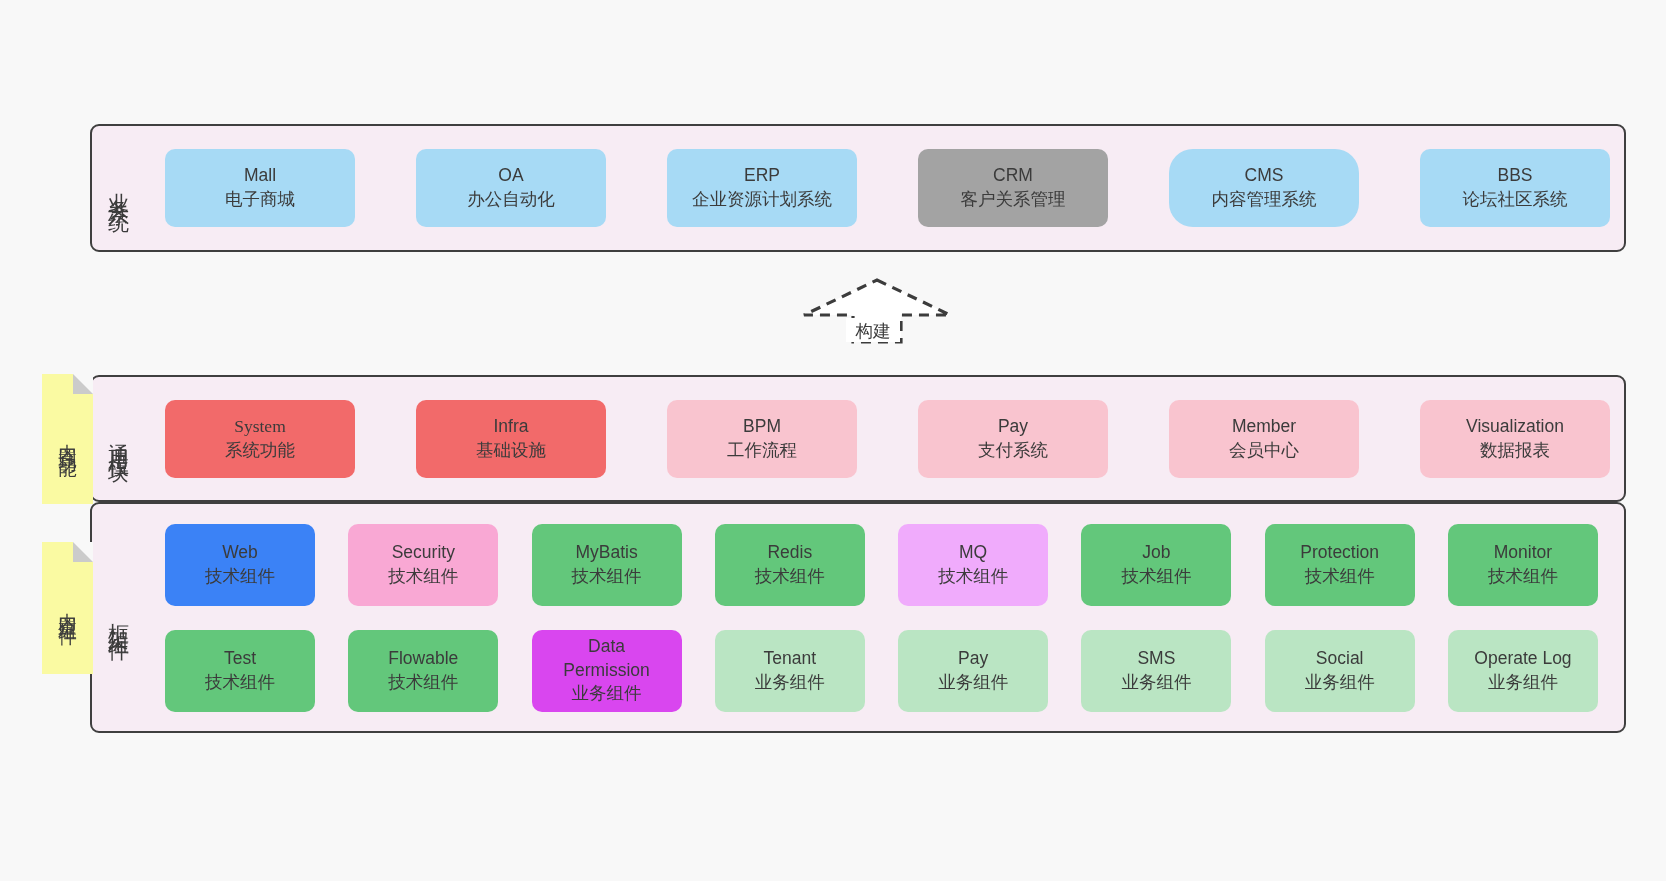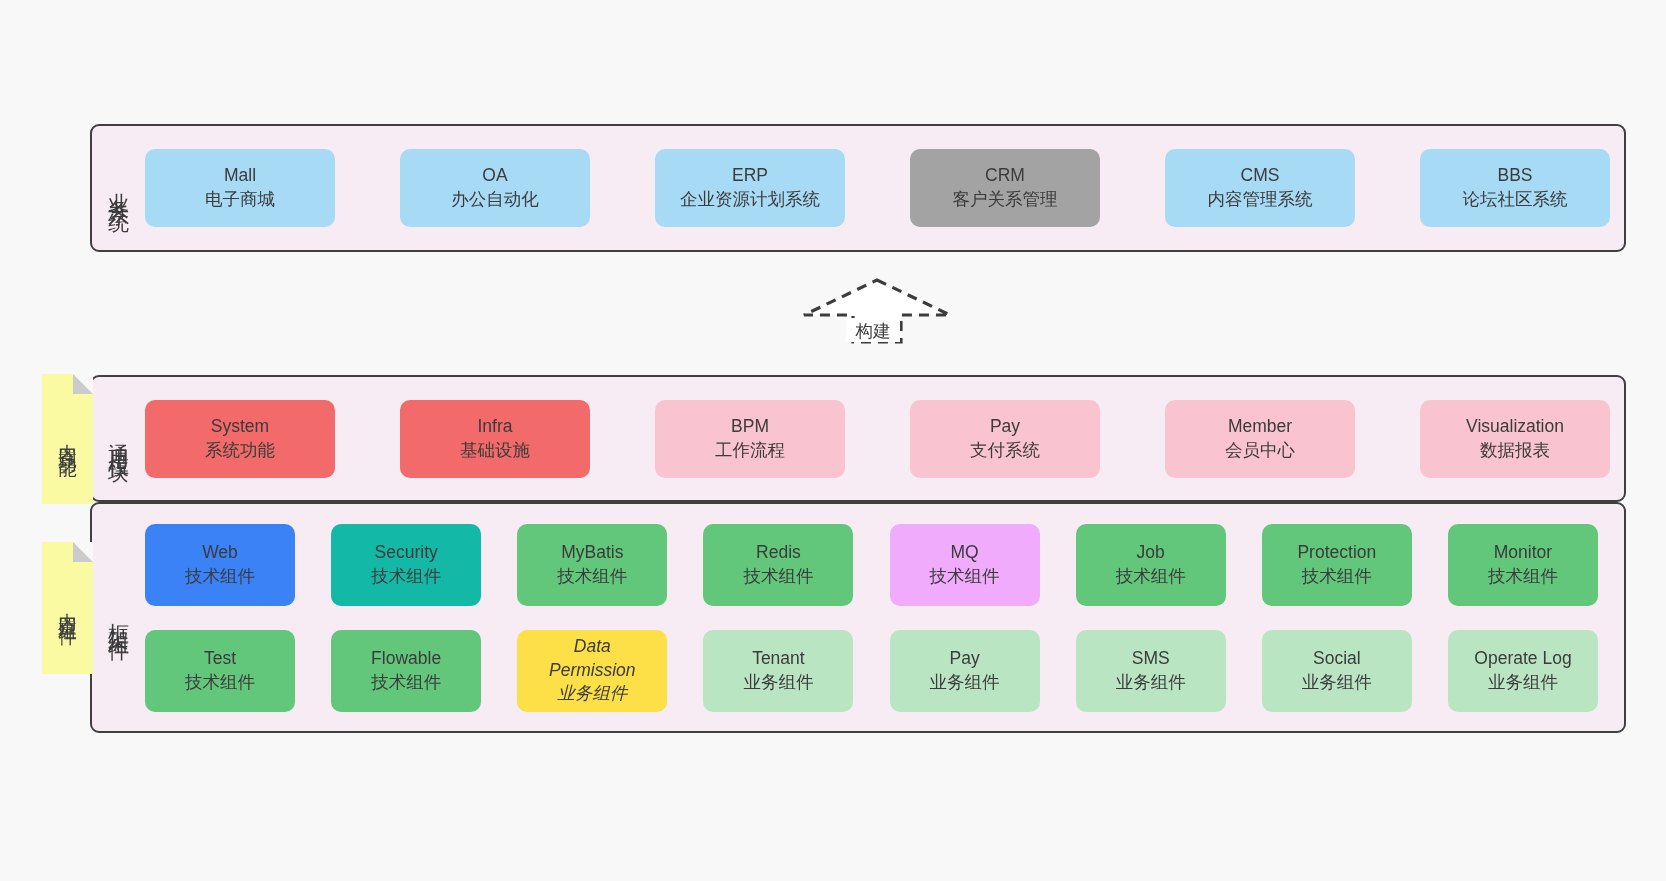--- a/index.html
+++ b/index.html
@@ -6,21 +6,21 @@
   body{
     width:1666px;height:881px;position:relative;overflow:hidden;
     background:#f8f8f8;color:#3b3b3b;
     font-family:"Liberation Sans","DejaVu Sans",sans-serif;
   }
   .stage{position:absolute;left:90px;top:124px;width:1536px}
 
   
   .layer{
     position:relative;box-sizing:border-box;display:flex;align-items:stretch;
-    background:#f7ecf4;border:2px solid #3f3f3f;border-radius:9px;
+    background:#f7ecf4;border:2px solid #3f3f3f;border-radius:9px;gap:20px;
   }
   .layer-1{height:128px}
   .layer-2{height:127px}
   .layer-3{height:231px}
 
   .side-label{
     width:53px;flex:0 0 53px;display:flex;align-items:center;justify-content:center;
     writing-mode:vertical-rl;text-orientation:upright;
     font-size:21px;letter-spacing:6px;color:#3b3b3b;
   }
@@ -78,21 +78,21 @@
             <div class="box-desc">办公自动化</div>
           </div>
           <div class="box" style="background: rgb(167, 218, 245);">
             <div class="box-name">ERP</div>
             <div class="box-desc">企业资源计划系统</div>
           </div>
           <div class="box" style="background: #a3a3a3;">
             <div class="box-name">CRM</div>
             <div class="box-desc">客户关系管理</div>
           </div>
-          <div class="box" style="background: rgb(167, 218, 245);">
+          <div class="box" style="background: rgb(167, 218, 245); border-radius: 24px;">
             <div class="box-name">CMS</div>
             <div class="box-desc">内容管理系统</div>
           </div>
           <div class="box" style="background: rgb(167, 218, 245);">
             <div class="box-name">BBS</div>
             <div class="box-desc">论坛社区系统</div>
           </div>
         </div>
       </div>
   </section>
@@ -103,21 +103,21 @@
       <rect x="45" y="41" width="54" height="24" fill="#ffffff"></rect>
       <text x="72" y="60" text-anchor="middle" font-size="17.5" fill="#3b3b3b">构建</text>
     </svg>
   </div>
 
   <section class="layer layer-2">
     <div class="sticky sticky-2">内置功能</div>
     <div class="side-label">通用模块</div>
     <div class="boxes">
         <div class="box-row">
-          <div class="box" style="background: rgb(242, 106, 106);">
+          <div class="box" style="background: rgb(242, 106, 106); font-family: Liberation Serif, serif;">
             <div class="box-name">System</div>
             <div class="box-desc">系统功能</div>
           </div>
           <div class="box" style="background: rgb(242, 106, 106);">
             <div class="box-name">Infra</div>
             <div class="box-desc">基础设施</div>
           </div>
           <div class="box" style="background: rgb(249, 196, 207);">
             <div class="box-name">BPM</div>
             <div class="box-desc">工作流程</div>
@@ -141,21 +141,21 @@
 
   <section class="layer layer-3">
     <div class="sticky sticky-3">内置组件</div>
     <div class="side-label">框架组件</div>
     <div class="boxes">
         <div class="box-row">
           <div class="box" style="background: #3b82f6;">
             <div class="box-name">Web</div>
             <div class="box-desc">技术组件</div>
           </div>
-          <div class="box" style="background: #14b8a6;">
+          <div class="box" style="background: #f9a8d4;">
             <div class="box-name">Security</div>
             <div class="box-desc">技术组件</div>
           </div>
           <div class="box" style="background: rgb(99, 199, 123);">
             <div class="box-name">MyBatis</div>
             <div class="box-desc">技术组件</div>
           </div>
           <div class="box" style="background: rgb(99, 199, 123);">
             <div class="box-name">Redis</div>
             <div class="box-desc">技术组件</div>
@@ -179,21 +179,21 @@
         </div>
         <div class="box-row">
           <div class="box" style="background: rgb(99, 199, 123);">
             <div class="box-name">Test</div>
             <div class="box-desc">技术组件</div>
           </div>
           <div class="box" style="background: rgb(99, 199, 123);">
             <div class="box-name">Flowable</div>
             <div class="box-desc">技术组件</div>
           </div>
-          <div class="box" style="background: #fde047; font-style: italic;">
+          <div class="box" style="background: #d946ef;">
             <div class="box-name narrow">Data Permission</div>
             <div class="box-desc">业务组件</div>
           </div>
           <div class="box" style="background: rgb(186, 229, 195);">
             <div class="box-name">Tenant</div>
             <div class="box-desc">业务组件</div>
           </div>
           <div class="box" style="background: rgb(186, 229, 195);">
             <div class="box-name">Pay</div>
             <div class="box-desc">业务组件</div>

